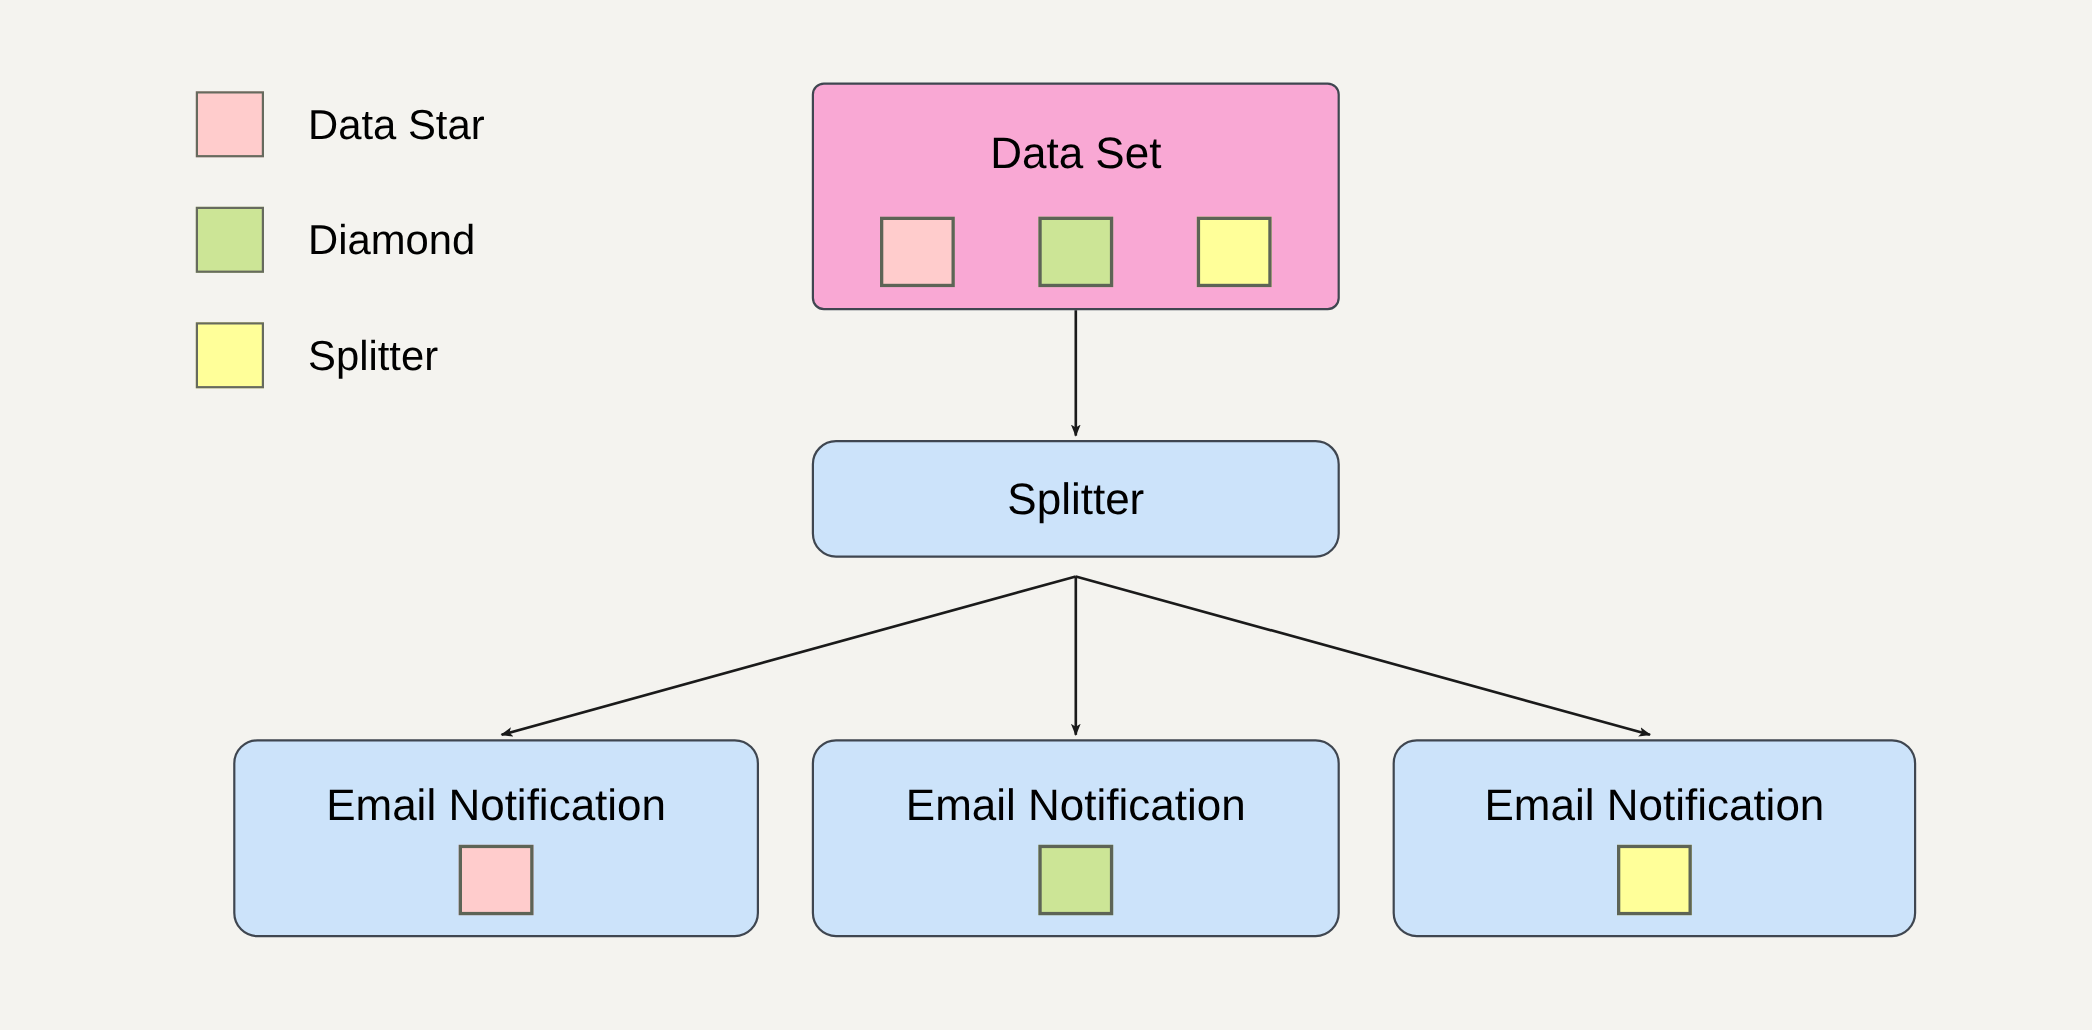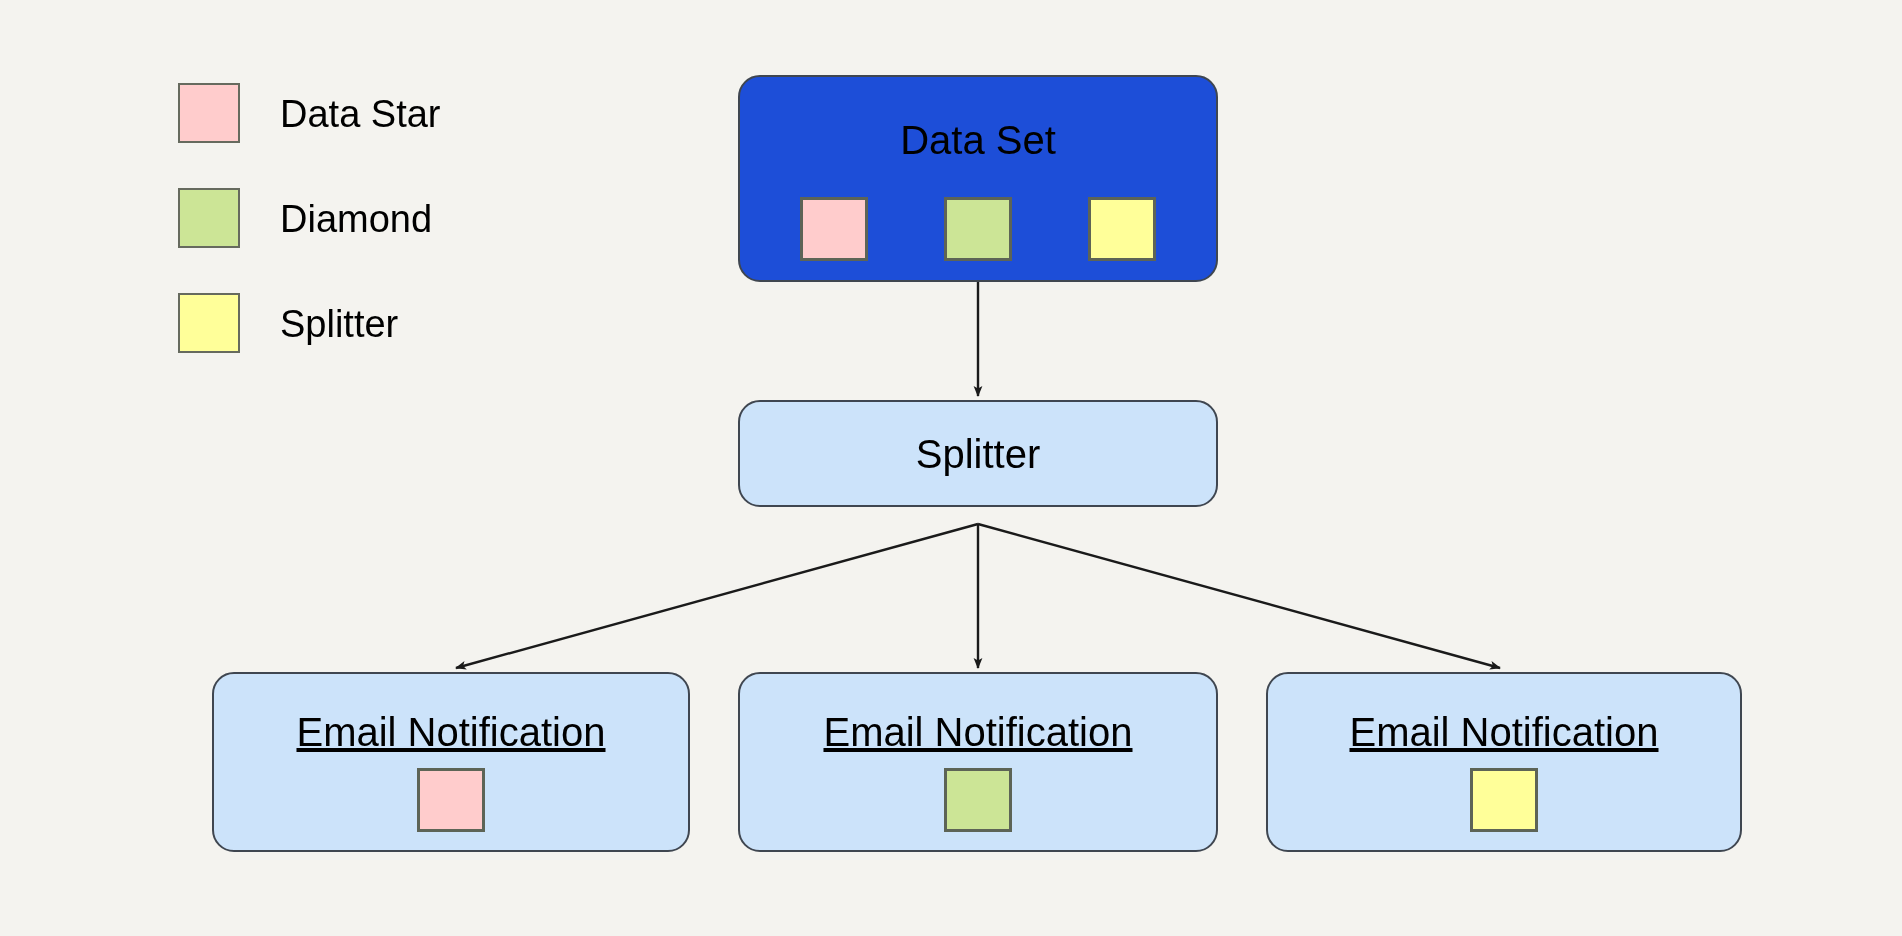--- a/index.html
+++ b/index.html
@@ -120,21 +120,20 @@
     height: 107px;
     justify-content: center;
   }
 
   
   .node-email {
     top: 672px;
     height: 180px;
     justify-content: flex-start;
     padding-top: 38px;
-    text-decoration: underline;
   }
   .node-email .node-swatches {
     margin-top: 16px;
   }
   #node-email-1 { left: 212px; width: 478px; }
   #node-email-2 { left: 738px; width: 480px; }
   #node-email-3 { left: 1266px; width: 476px; }
 </style>
 </head>
 <body>
@@ -169,21 +168,21 @@
       <span class="legend-label" style="color: rgb(0, 0, 0);">Diamond</span>
     </div>
 
     <div class="legend-row">
       <span class="legend-swatch" style="background-color: rgb(255, 255, 153);"></span>
       <span class="legend-label" style="color: rgb(0, 0, 0);">Splitter</span>
     </div>
 
   </div>
 
-  <div class="node" id="node-dataset" style="background-color: #1d4ed8; border-color: rgb(63, 70, 80);">
+  <div class="node" id="node-dataset" style="background-color: #f9a8d4; border-color: rgb(63, 70, 80); border-radius: 11px;">
     <div class="node-title" style="color: rgb(0, 0, 0);">Data Set</div>
     <div class="node-swatches">
       <span class="node-swatch" style="background-color: rgb(255, 204, 204); border-color: rgb(93, 100, 86);"></span>
       <span class="node-swatch" style="background-color: rgb(204, 229, 150); border-color: rgb(93, 100, 86);"></span>
       <span class="node-swatch" style="background-color: rgb(255, 255, 153); border-color: rgb(93, 100, 86);"></span>
     </div>
   </div>
 
   <div class="node" id="node-splitter" style="background-color: rgb(204, 227, 250); border-color: rgb(63, 70, 80);">
     <div class="node-title" style="color: rgb(0, 0, 0);">Splitter</div>

